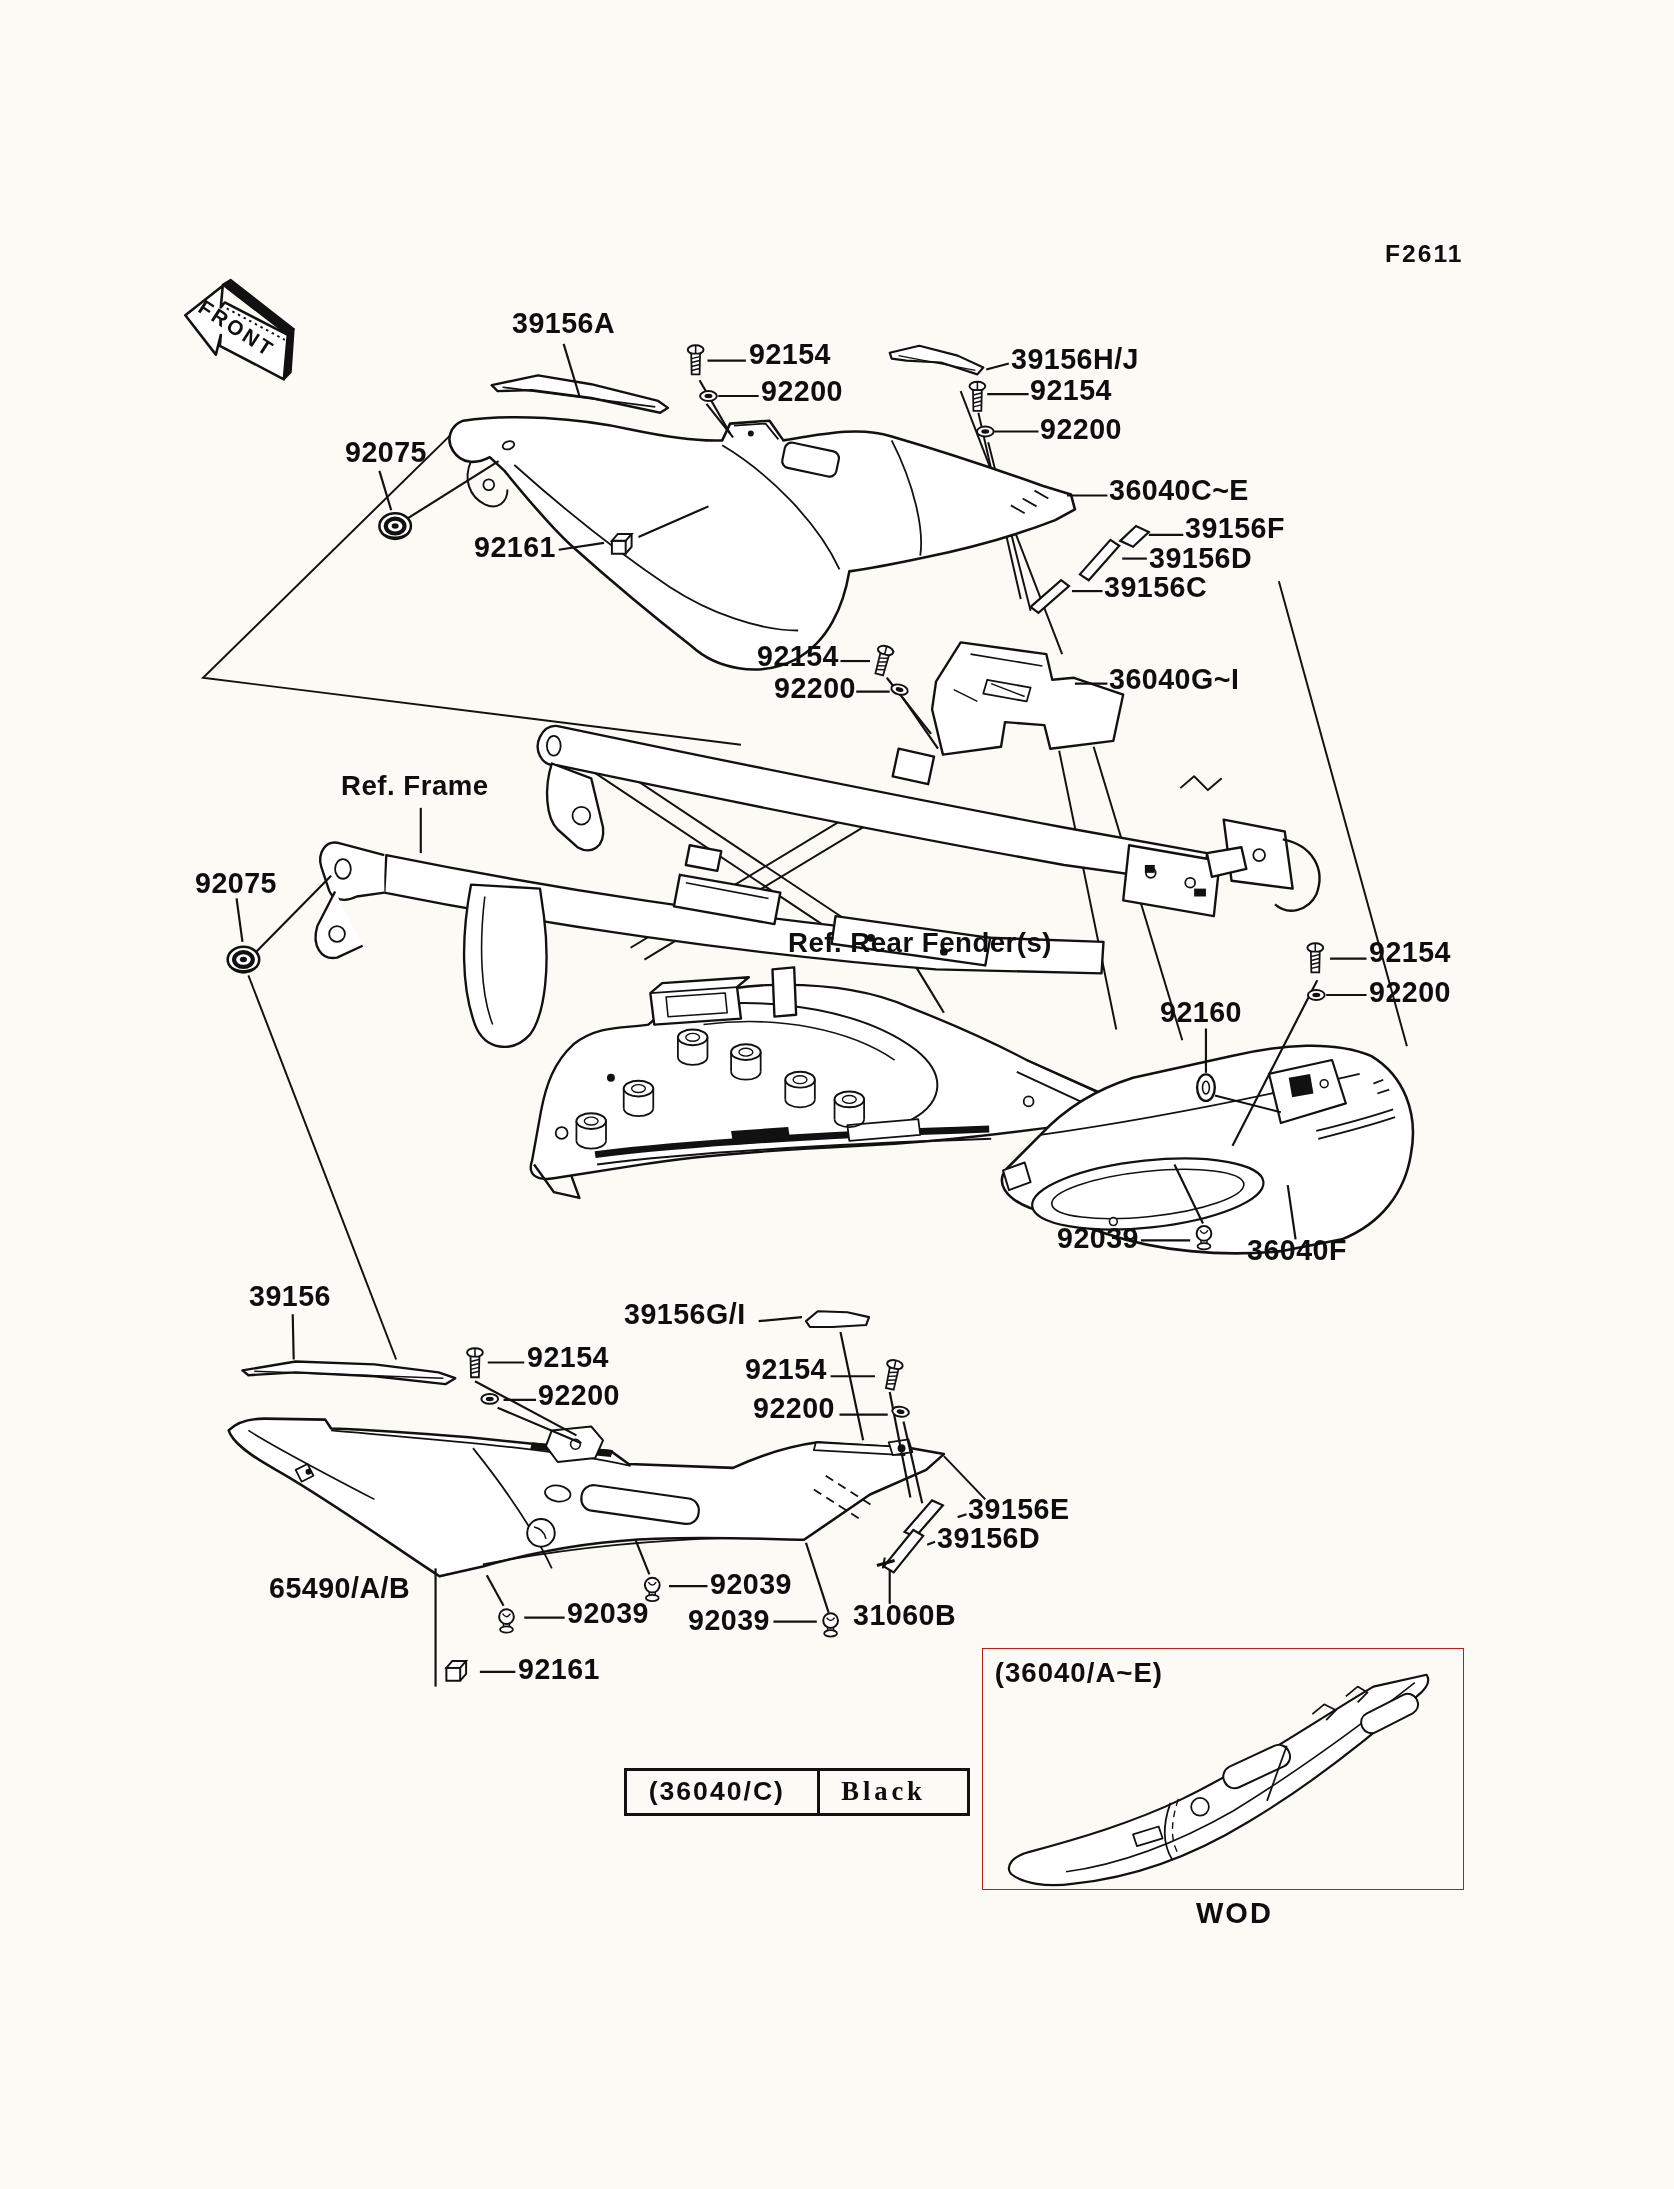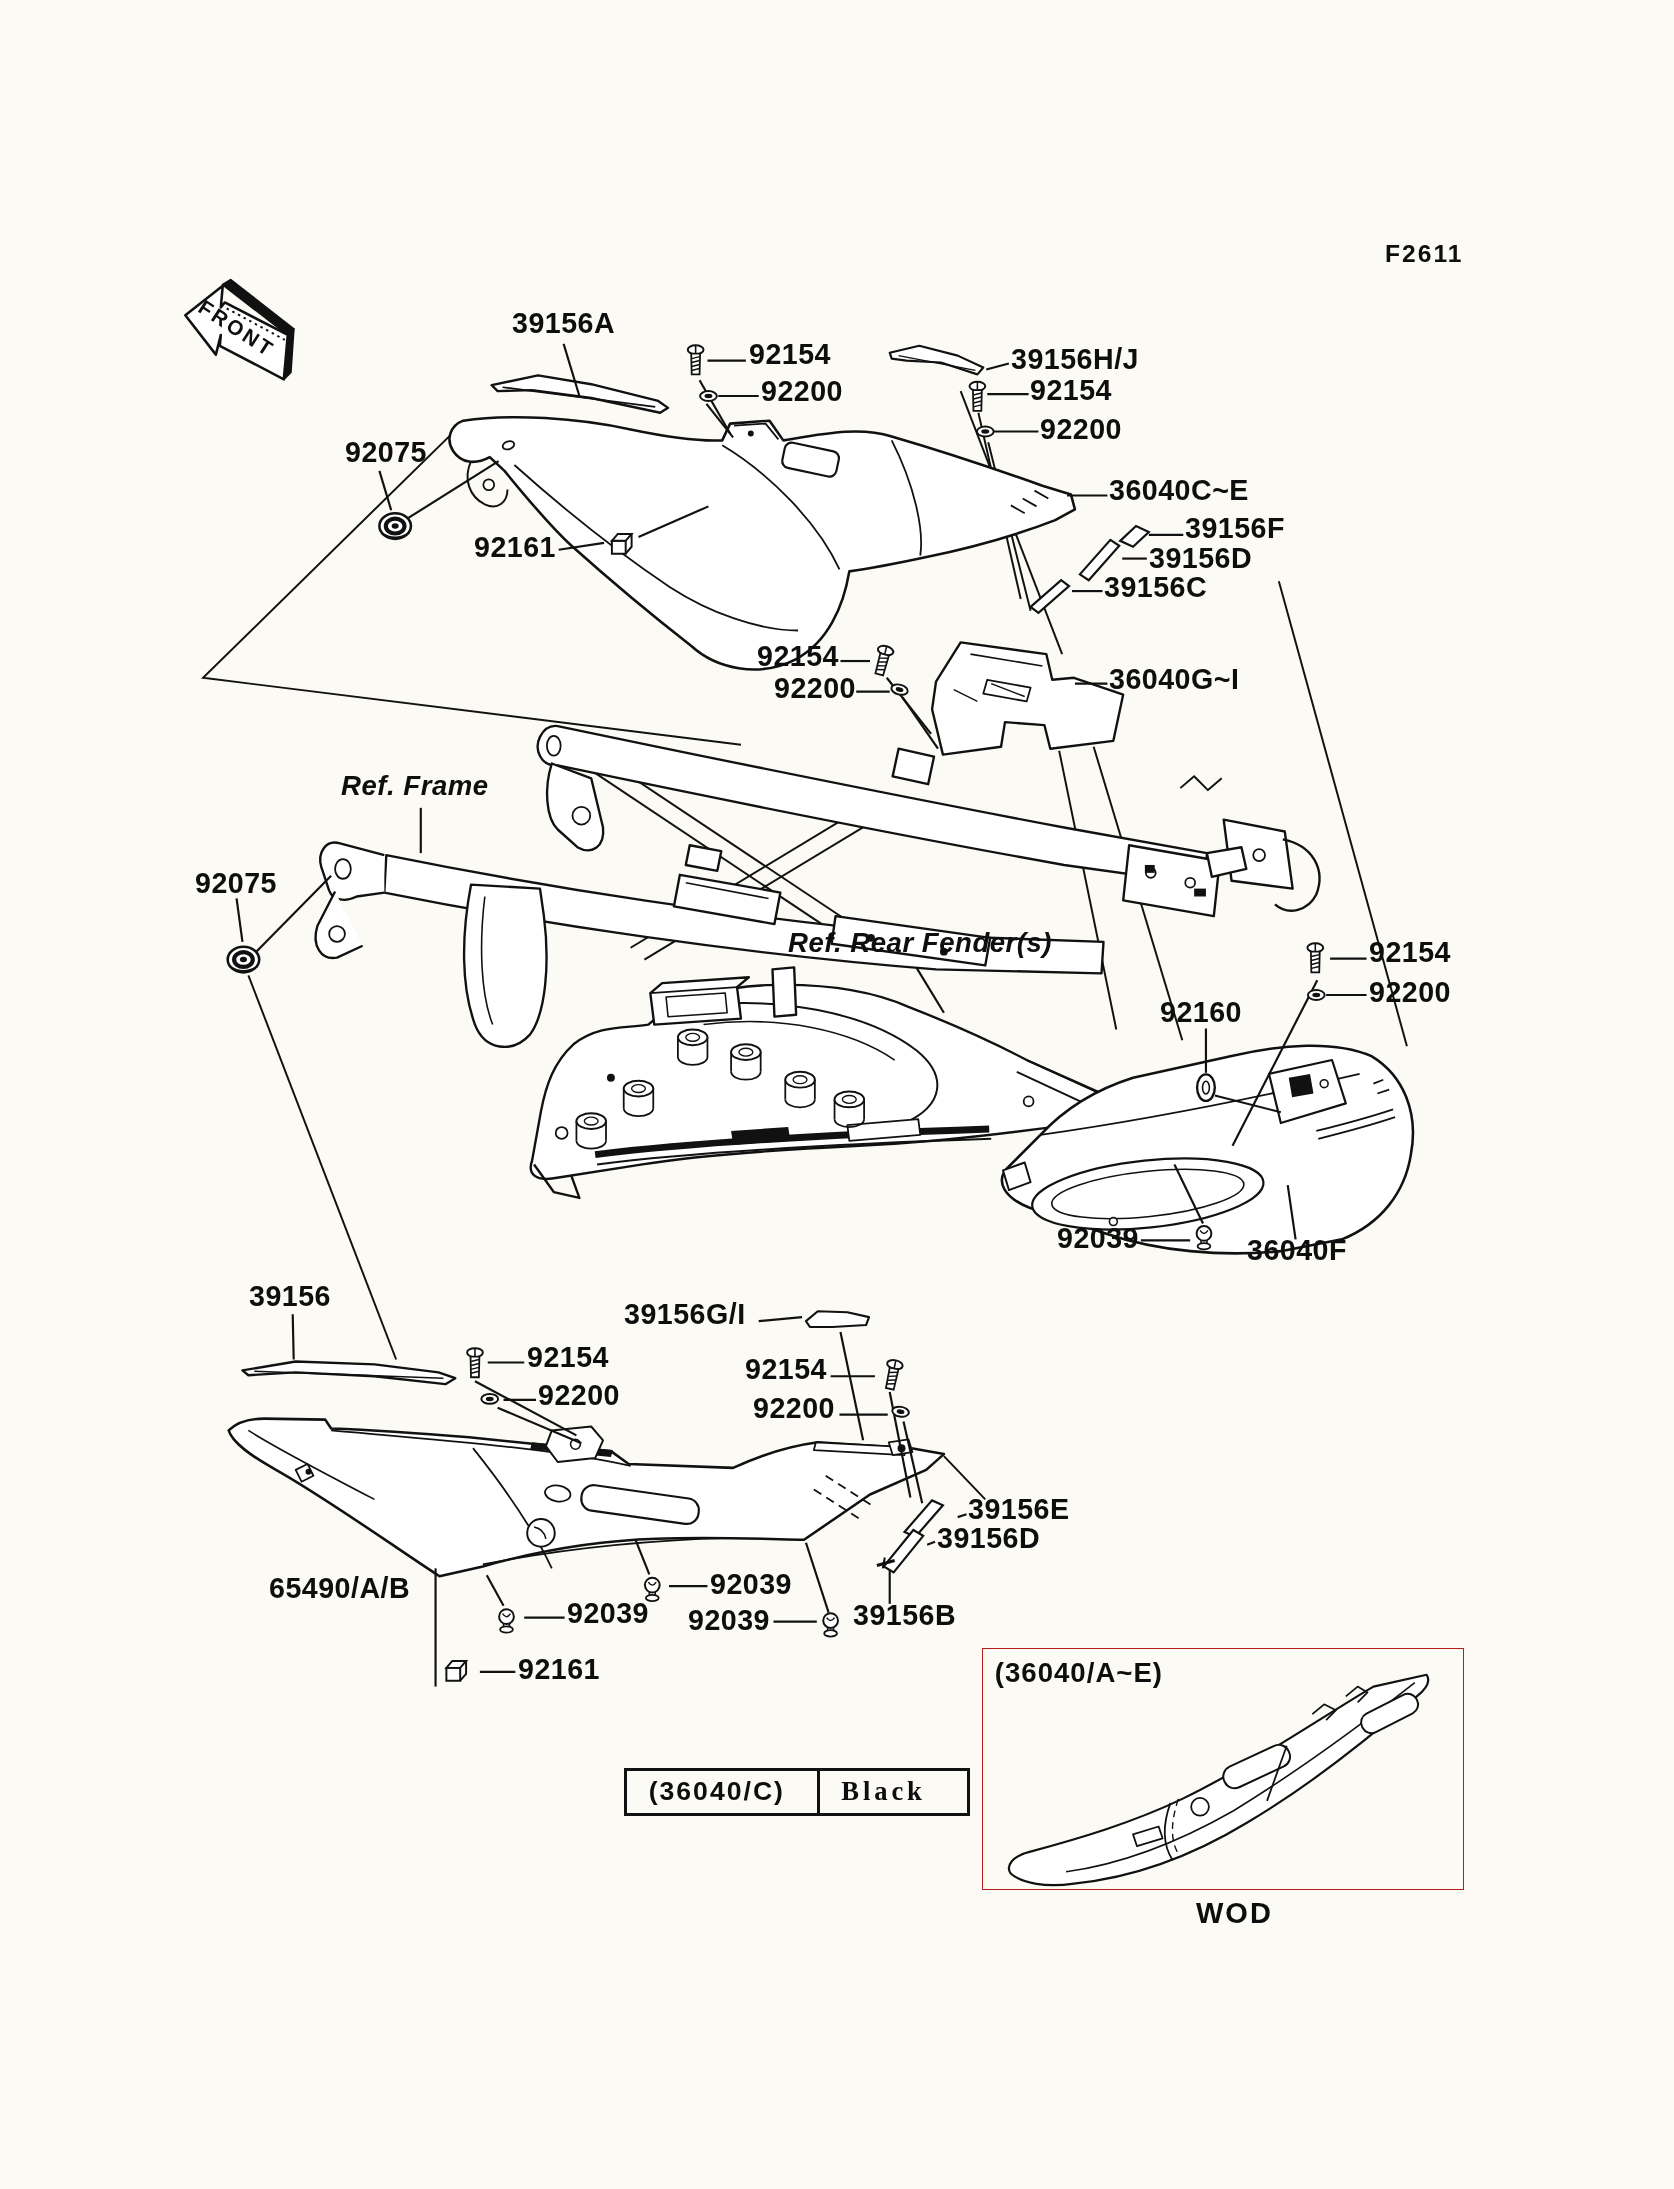--- a/index.html
+++ b/index.html
@@ -1,20 +1,20 @@
 <!DOCTYPE html>
 <html><head>
 <meta charset="utf-8">
 <style>
   html,body{margin:0;padding:0;background:#e8e8e4;}
   .page{position:relative;width:1675px;height:2190px;background:#fbfaf5;overflow:hidden;
         font-family:"Liberation Sans",sans-serif;color:#0e0e0e;}
   svg.art{position:absolute;left:0;top:0;}
   .co{position:absolute;font-weight:700;font-size:28.6px;line-height:1;letter-spacing:0.5px;white-space:nowrap;}
-  .co.ref{font-size:27.6px;font-style:italic;}
+  .co.ref{font-size:27.6px;}
   .co.fig{font-size:24.6px;letter-spacing:2px;}
   .front-label{position:absolute;left:207px;top:295px;transform:rotate(33deg);transform-origin:left top;
         font-weight:700;font-size:20.7px;letter-spacing:3px;white-space:nowrap;}
   .color-table{position:absolute;left:624px;top:1768px;border-collapse:collapse;background:#fbfaf5;border-radius:30px;}
   .color-table td{border:3px solid #111;font-weight:700;font-size:26.6px;letter-spacing:2px;
         padding:3.9px 9.9px 3.9px 21.7px;height:34px;}
   .color-table td.code{min-width:158px;}
   .color-table td.col{min-width:116px;letter-spacing:3.9px;font-family:Liberation Serif, serif;}
   .inset{position:absolute;left:982px;top:1648px;width:480px;height:240px;border:1px solid #b91c1c;}
   .inset-title{position:absolute;left:11.8px;top:7.9px;font-weight:700;font-size:27.6px;letter-spacing:1px;white-space:nowrap;}
@@ -392,21 +392,21 @@
   <div class="co" style="left:527px;top:1343px">92154</div>
   <div class="co" style="left:538px;top:1381px">92200</div>
   <div class="co" style="left:745px;top:1355px">92154</div>
   <div class="co" style="left:753px;top:1394px">92200</div>
   <div class="co" style="left:269px;top:1574px">65490/A/B</div>
   <div class="co" style="left:968px;top:1495px">39156E</div>
   <div class="co" style="left:937px;top:1524px">39156D</div>
   <div class="co" style="left:710px;top:1570px">92039</div>
   <div class="co" style="left:567px;top:1599px">92039</div>
   <div class="co" style="left:688px;top:1606px">92039</div>
-  <div class="co" style="left:853px;top:1601px">39156B</div>
+  <div class="co" style="left:853px;top:1601px">31060B</div>
   <div class="co" style="left:518px;top:1655px">92161</div>
 
   <table class="color-table">
     <tbody>
         <tr>
       <td class="code">(36040/C)</td>
       <td class="col">Black</td>
     </tr>
   </tbody>
     </table>

